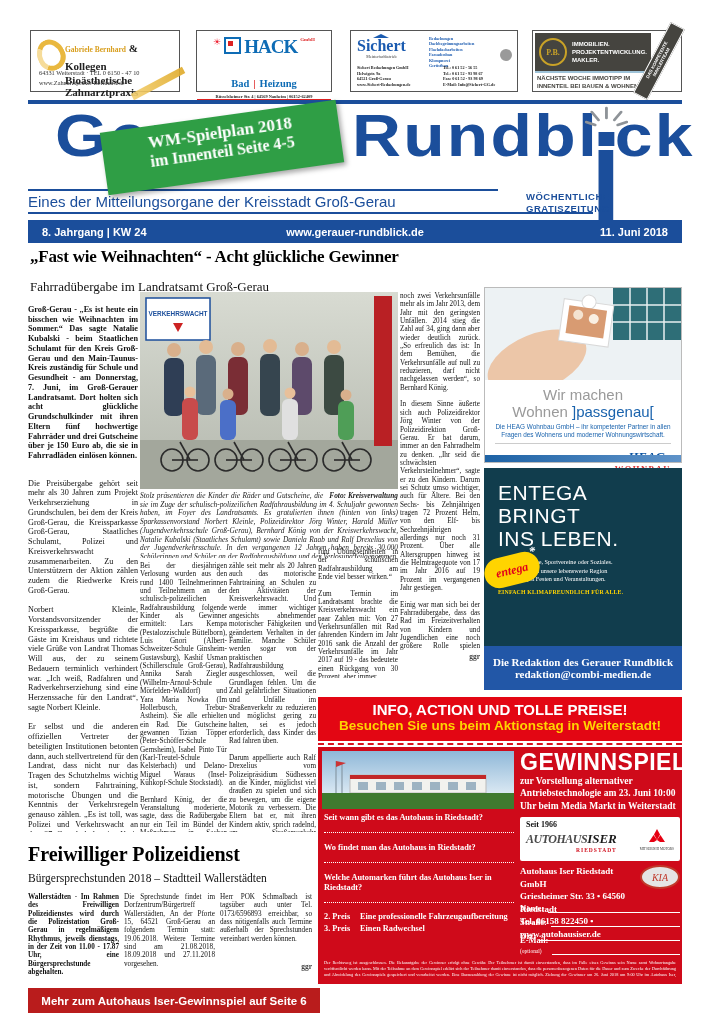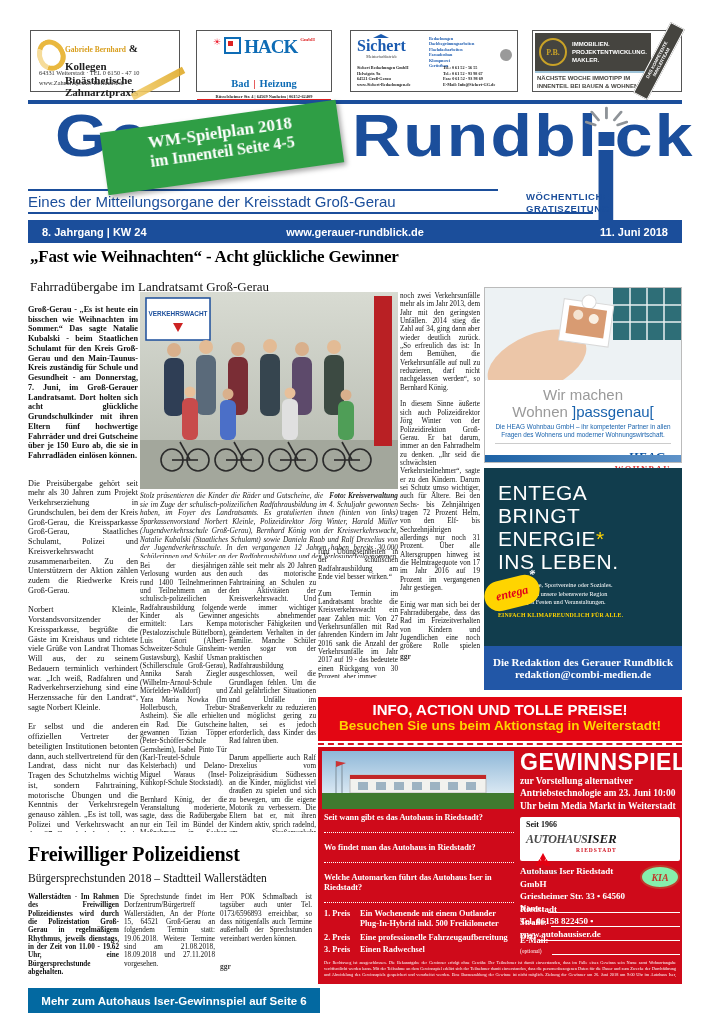--- a/index.html
+++ b/index.html
@@ -62,21 +62,21 @@
   
   .headline{font-size:17px;font-weight:bold;color:#000;letter-spacing:-.2px;}
   .subhead{font-size:13px;color:#111;}
   .bt{font-size:7.2px;line-height:1.16;text-align:justify;color:#111;
       white-space:pre-line;overflow:hidden;hyphens:auto;}
   .bt1{font-size:8.2px;line-height:1.19;}
   .lead{font-weight:bold;margin-bottom:8px;white-space:pre-line;text-align:justify;}
   .caption{font-size:7.4px;line-height:1.18;font-style:italic;color:#222;
            text-align:justify;overflow:hidden;}
   .credit{float:right;font-weight:bold;margin-left:6px;}
-  .author{font-size:7.5px;font-weight:bold;color:#444;text-align:left;}
+  .author{font-size:7.5px;font-weight:bold;color:#444;text-align:right;}
   
   .heag{background:#fff;border:1px solid #bbb;box-sizing:border-box;}
   .heag-h1{font-size:15px;color:#9a9a9a;text-align:center;line-height:1.15;}
   .heag-blue{color:#1a63ad;}
   .heag-body{font-size:6.4px;color:#1a63ad;text-align:center;line-height:1.25;}
   .heag-url{font-size:5.5px;color:#888;}
   .heag-logo1{font-size:13px;font-weight:bold;font-style:italic;color:#0a52a0;line-height:1;}
   .redsq{display:inline-block;width:6px;height:6px;background:#d22;}
   .heag-logo2{font-size:8.5px;font-weight:bold;color:#d33;letter-spacing:1.5px;line-height:1;}
   .heag-sub{font-size:3.4px;color:#888;}
@@ -99,37 +99,37 @@
   .dashes{border-top:2px dashed #d8101f;}
   .gsad{background:#cf0a1a;color:#fff;}
   .gs-title{font-family:"Liberation Sans",sans-serif;font-size:23px;font-weight:800;letter-spacing:.5px;color:#fff;}
   .gs-sub{font-size:9.5px;font-weight:bold;line-height:1.3;}
   .gs-box{background:#fff;color:#111;border-radius:2px;padding:3px 6px;box-sizing:border-box;}
   .gs-since{font-size:8px;font-weight:bold;}
   .gs-l1{font-size:12px;font-weight:800;font-style:italic;color:#4a4a4a;letter-spacing:-.5px;}
   .gs-l2{font-size:13px;font-weight:800;font-style:italic;color:#1a1a1a;}
   .gs-l3{font-size:5.5px;font-weight:bold;color:#d2101e;letter-spacing:1px;}
   .mits{font-size:3.4px;color:#333;text-align:center;line-height:1.2;}
-  .kia{width:36px;height:20px;border:2px solid #c0392b;border-radius:50%;background:#86efac;
-       color:#c0392b;font-weight:bold;font-style:italic;font-size:10px;
+  .kia{width:36px;height:20px;border:2px solid #c0392b;border-radius:50%;background:#e5e5e5;
+       color:#c0392b;font-weight:normal;font-style:italic;font-size:10px;
        display:flex;align-items:center;justify-content:center;}
   .gs-addr{font-size:9px;font-weight:bold;line-height:1.4;}
   .gs-q{font-size:8.3px;font-weight:bold;line-height:1.2;}
   .qline{border-bottom:1.3px dotted #fff;height:9px;}
   .gs-prize{display:flex;font-size:8.3px;font-weight:bold;line-height:1.25;}
   .gs-prize .pl{width:36px;flex:none;}
   .fo-row{display:flex;align-items:flex-end;font-size:8.5px;font-weight:bold;height:14px;}
   .fo-row .lab{flex:none;margin-right:4px;}
   .fo-row .ln{flex:1;border-bottom:1px solid #fff;height:10px;}
   .fo-opt{font-size:5.5px;font-weight:normal;}
   .legal{font-size:4.3px;line-height:1.45;text-align:justify;color:#fff;overflow:hidden;}
   
   .p-head{font-size:20px;font-weight:bold;color:#000;}
   .p-sub{font-size:11.5px;color:#111;}
-  .botbar{background:#0369a1;color:#fff;display:flex;align-items:center;justify-content:center;
+  .botbar{background:#b91c1c;color:#fff;display:flex;align-items:center;justify-content:center;
           font-family:"Liberation Sans",sans-serif;font-size:11.5px;font-weight:800;}
 </style>
 </head>
 <body>
 
 <div class="page">
 
   <div class="a ad" style="left:30px;top:30px;width:150px;height:62px;">
     <div class="a" style="left:6px;top:8px;">
         <div class="swirl"></div>
@@ -370,21 +370,20 @@
         <div class="heag-sub">Die Wohnungsbaugesellschaft der Stadt Darmstadt</div>
       </span>
     </div>
     <div style="position:absolute;left:0;bottom:0;width:100%;height:7px;background:linear-gradient(90deg,#1d62a5,#5f93c9);"></div>
   </div>
 
   <div class="a entega" style="left:484px;top:468px;width:198px;height:184px;">
     <div class="ent-h">
       <div>ENTEGA</div>
       <div>BRINGT</div>
-      <div><span>ENERGIE</span><span class="ent-star">*</span></div>
       <div>INS LEBEN.</div>
     </div>
     <div class="ent-body" style="margin-top:8px;">Ob Kulturvereine, Sportvereine oder Soziales. Wir unterstützen unsere lebenswerte Region bei unzähligen Festen und Veranstaltungen.</div>
     <div class="ent-claim" style="margin-top:6px;">EINFACH KLIMAFREUNDLICH FÜR ALLE.</div>
     <div class="a entega-pill" style="right:14px;bottom:40px;">
       <span>entega</span>
       <span class="st">*</span>
     </div>
   </div>
 
@@ -426,21 +425,21 @@
             <line x1="20" y1="12" x2="20" y2="42"></line>
           </g>
         <polygon points="14,10 24,12 14,16" fill="#cc3333"></polygon>
       </svg>
     </div>
     <div class="a gs-title" style="left:202px;top:2px;width:160px;">GEWINNSPIEL</div>
     <div class="a gs-sub" style="left:202px;top:28px;width:160px;">zur Vorstellung alternativer Antriebstechnologie am 23. Juni 10:00 Uhr beim Media Markt in Weiterstadt</div>
 
     <div class="a gs-box" style="left:202px;top:70px;width:160px;height:44px;">
       <div class="gs-since">Seit 1966</div>
-      <div style="display:flex;align-items:flex-start;justify-content:space-between;flex-direction:column;">
+      <div style="display:flex;align-items:flex-start;justify-content:space-between;">
         <div>
           <span class="gs-l1">AUTOHAUS</span><span class="gs-l2">ISER</span>
           <div class="gs-l3" style="text-align:right;">RIEDSTADT</div>
         </div>
         <div style="text-align:center;">
           <svg width="16" height="14" viewBox="0 0 16 14">
               <g fill="#e60012">
                 <polygon points="8,0 11,5.5 8,11 5,5.5"></polygon>
                 <polygon points="0,13 4.6,6 8,11 5,13"></polygon>
                 <polygon points="16,13 11.4,6 8,11 11,13"></polygon>
@@ -460,24 +459,20 @@
     <div class="a" style="left:6px;top:66px;width:190px;">
       <div class="gs-q">Seit wann gibt es das Autohaus in Riedstadt?</div>
       <div class="qline"></div>
       <div class="gs-q" style="margin-top:10px;">Wo findet man das Autohaus in Riedstadt?</div>
       <div class="qline"></div>
       <div class="gs-q" style="margin-top:10px;">Welche Automarken führt das Autohaus Iser in Riedstadt?</div>
       <div class="qline"></div>
     </div>
 
     <div class="a" style="left:6px;top:162px;width:194px;">
-      <div class="gs-prize">
-        <span class="pl">1. Preis</span>
-        <span><span>Ein Wochenende mit einem Outlander</span><br><span>Plug-In-Hybrid inkl. 500 Freikilometer</span></span>
-      </div>
       <div class="gs-prize" style="margin-top:3px;">
         <span class="pl">2. Preis</span>
         <span>Eine professionelle Fahrzeugaufbereitung</span>
       </div>
       <div class="gs-prize" style="margin-top:2px;">
         <span class="pl">3. Preis</span>
         <span>Einen Radwechsel</span>
       </div>
     </div>
 
@@ -498,20 +493,20 @@
           <span class="lab"><span>E-Mail:</span><br><span class="fo-opt">(optional)</span></span>
           <span class="ln"></span>
         </div>
     </div>
 
     <div class="a legal" style="left:6px;top:213px;width:352px;height:20px;">Der Rechtsweg ist ausgeschlossen. Die Bekanntgabe der Gewinner erfolgt ohne Gewähr. Der Teilnehmer ist damit einverstanden, dass im Falle eines Gewinns sein Name samt Wohnortangabe veröffentlicht werden kann. Mit der Teilnahme an dem Gewinnspiel erklärt sich der Teilnehmer damit einverstanden, dass die personenbezogenen Daten für die Dauer und zum Zwecke der Durchführung und Abwicklung des Gewinnspiels gespeichert und verarbeitet werden. Eine Barauszahlung der Gewinne ist nicht möglich. Ziehung der Gewinner am 26. Juni 2018 um 9:00 Uhr im Autohaus Iser, Riedstadt.</div>
   </div>
 
   <div class="a p-head" style="left:28px;top:843px;">Freiwilliger Polizeidienst</div>
   <div class="a p-sub" style="left:28px;top:872px;">Bürgersprechstunden 2018 – Stadtteil Wallerstädten</div>
-  <div class="a bt" style="left:28px;top:893px;width:91px;height:85px;font-weight:bold;">Wallerstädten - Im Rahmen des Freiwilligen Polizeidienstes wird durch die Polizeistation Groß-Gerau in regelmäßigem Rhythmus, jeweils dienstags, in der Zeit von 11.00 - 19.62 Uhr, eine Bürgersprechstunde abgehalten.</div>
+  <div class="a bt" style="left:28px;top:893px;width:91px;height:85px;font-weight:bold;">Wallerstädten - Im Rahmen des Freiwilligen Polizeidienstes wird durch die Polizeistation Groß-Gerau in regelmäßigem Rhythmus, jeweils dienstags, in der Zeit von 11.00 - 17.87 Uhr, eine Bürgersprechstunde abgehalten.</div>
   <div class="a bt" style="left:124px;top:893px;width:91px;height:85px;">Die Sprechstunde findet im Dorfzentrum/Bürgertreff Wallerstädten, An der Pforte 15, 64521 Groß-Gerau an folgendem Termin statt: 19.06.2018. Weitere Termine sind am 21.08.2018, 18.09.2018 und 27.11.2018 vorgesehen.</div>
   <div class="a bt" style="left:220px;top:893px;width:92px;height:72px;">Herr POK Schmalbach ist tagsüber auch unter Tel. 0173/6596893 erreichbar, so dass nötigenfalls auch Termine außerhalb der Sprechstunden vereinbart werden können.</div>
   <div class="a author" style="left:220px;top:962px;width:92px;">ggr</div>
 
   <div class="a botbar" style="left:28px;top:988px;width:292px;height:25px;">Mehr zum Autohaus Iser-Gewinnspiel auf Seite 6</div>
 
 </div>
 
 </body></html>

